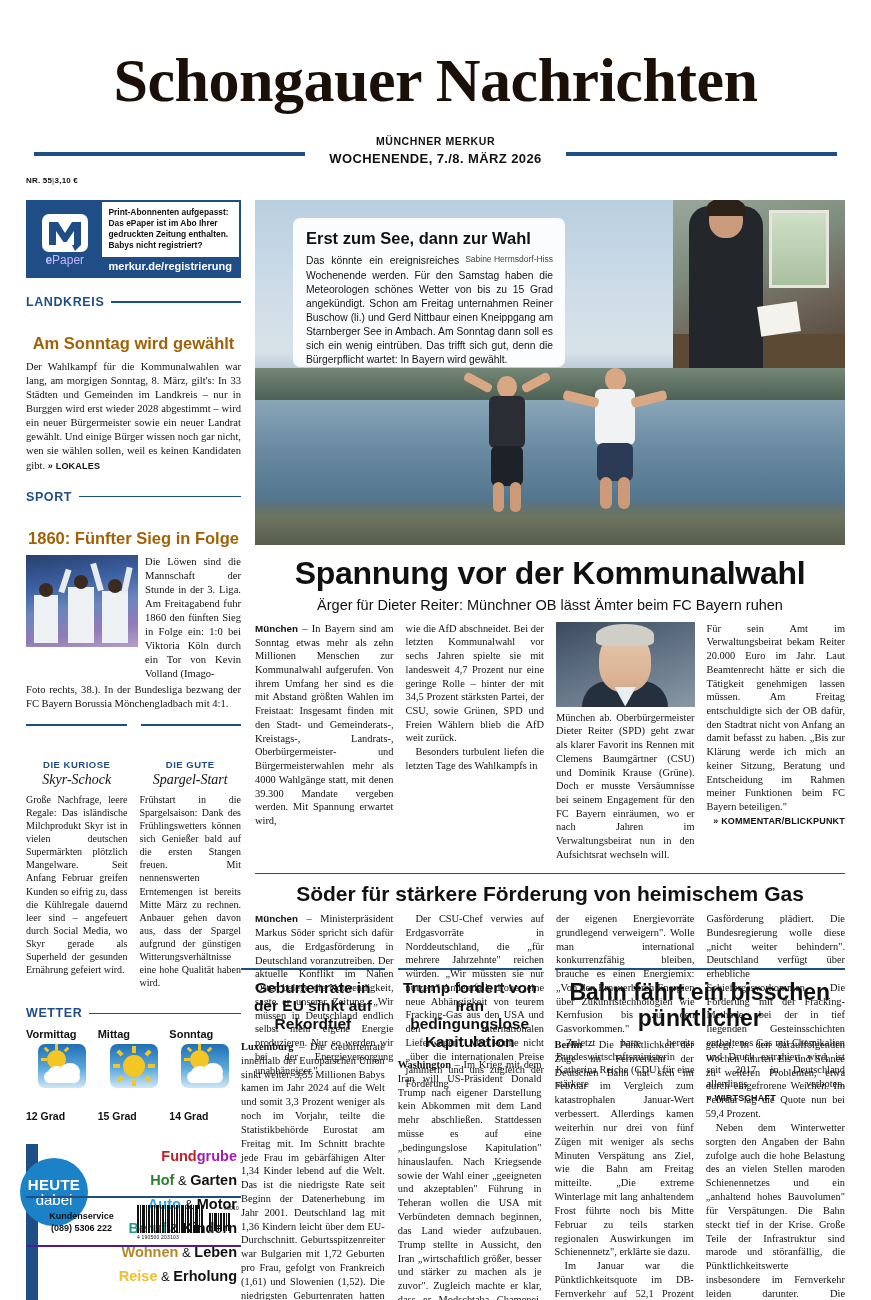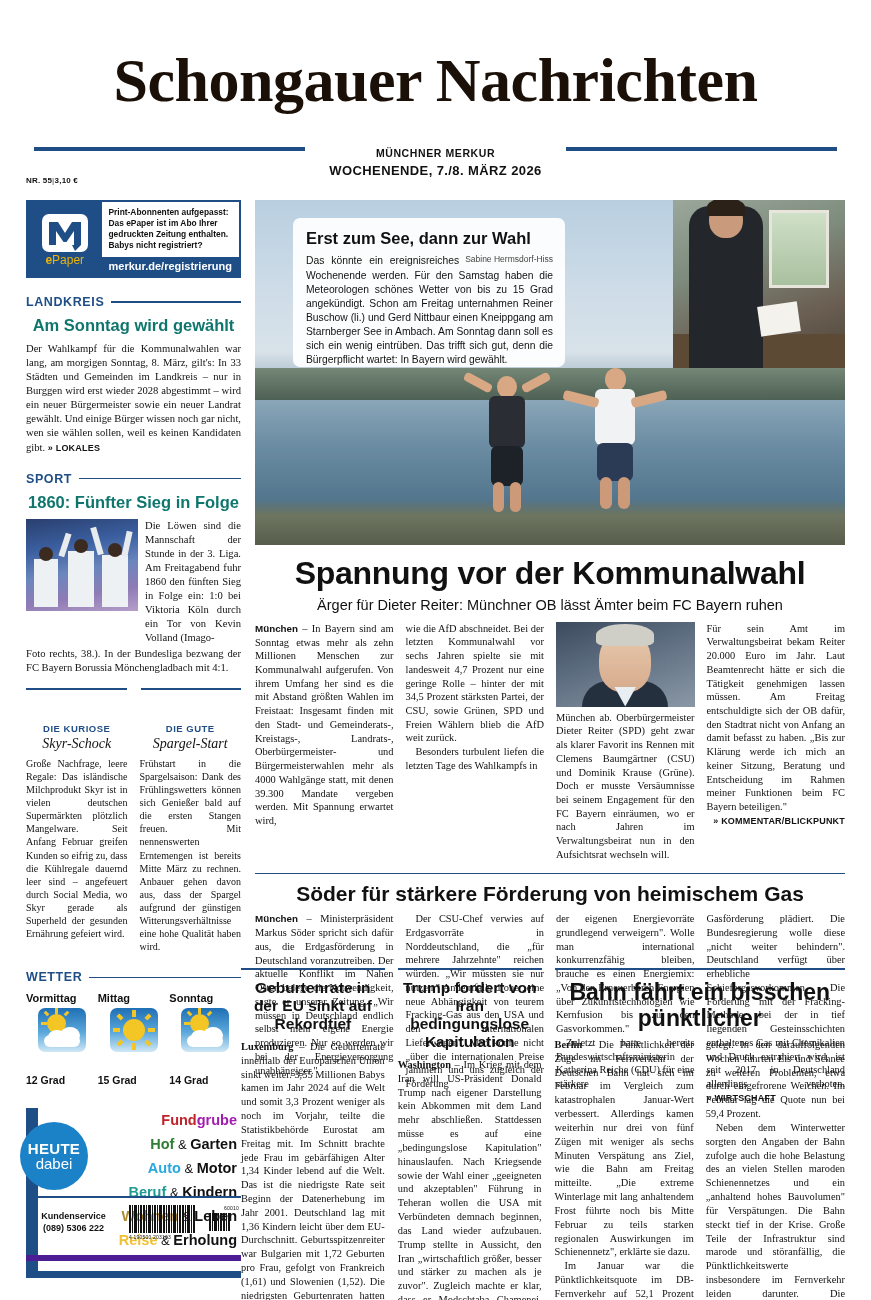--- a/index.html
+++ b/index.html
@@ -18,22 +18,22 @@
     font-family: "Liberation Serif", serif;
     font-weight: 700;
     font-size: 62px;
     letter-spacing: -0.5px;
     color: #1a1008;
     text-align: center;
     line-height: 1.05;
     white-space: nowrap;
   }
   .masthead-rules {
-    display: flex; align-items: flex-start;
-    margin-top: 34px; gap: 10px;
+    display: flex; align-items: flex-end;
+    margin-top: 22px; gap: 10px;
   }
   .mh-rule { flex: 1 1 auto; height: 4px; background: #1f4e87; margin-bottom: 10px; }
   .mh-center { flex: 0 0 auto; text-align: center; padding: 0 14px; }
   .mh-sub1 {
     font-family: "Liberation Sans", sans-serif;
     font-weight: 700; font-size: 10.5px; letter-spacing: 0.6px;
     color: #111; text-transform: uppercase;
   }
   .mh-sub2 {
     font-family: "Liberation Sans", sans-serif;
@@ -55,21 +55,21 @@
   }
   .col-left { width: 215px; flex: 0 0 215px; }
   .col-main { width: 590px; flex: 0 0 590px; }
 
   
   .epaper {
     border: 2px solid #1f4e87;
     display: flex; height: 78px; background: #fff;
   }
   .epaper-badge {
-    width: 86px; background: #1f4e87; color: #eab308;
+    width: 86px; background: #1f4e87; color: #c4b5fd;
     display: flex; flex-direction: column; align-items: center; justify-content: center;
     padding-top: 2px;
   }
   .epaper-m {
     width: 46px; height: 38px; position: relative;
   }
   .epaper-m svg { display: block; }
   .epaper-word {
     font-family: "Liberation Sans", sans-serif;
     font-size: 12px; font-weight: 700; margin-top: 1px;
@@ -96,22 +96,22 @@
   .kicker-label {
     font-family: "Liberation Sans", sans-serif;
     font-weight: 700; font-size: 12.5px; color: #1f4e87;
     letter-spacing: 0.6px; text-transform: uppercase;
     white-space: nowrap;
   }
   .kicker-rule { flex: 1; height: 1.5px; background: #1f4e87; }
 
   .side-head {
     font-family: "Liberation Sans", sans-serif;
-    font-weight: 700; font-size: 16.5px; color: #0f766e;
-    text-align: center; line-height: 1.15; margin-top: 7px;
+    font-weight: 700; font-size: 16.5px; color: #a16207;
+    text-align: center; line-height: 1.15; margin-top: 25px;
   }
   .side-body {
     font-family: "Liberation Serif", serif;
     font-size: 10.6px; line-height: 1.33; text-align: justify;
     margin-top: 7px; color: #111;
     hyphens: auto;
   }
   .ref {
     font-family: "Liberation Sans", sans-serif;
     font-weight: 700; font-size: 9px; letter-spacing: 0.2px;
@@ -204,22 +204,22 @@
   .heute-item {
     font-size: 14.5px; font-weight: 700; margin-bottom: 8px;
     white-space: nowrap;
   }
   .heute-item .amp { font-weight: 400; color: #111; font-size: 13px; }
   .heute-item .b { color: #111; }
 
   
   .ks-wrap {
     position: absolute; left: 26px; top: 1196px; width: 215px;
-    border-top: 2px solid #1f4e87; border-bottom: 6px solid #4c1d95;
-    padding: 7px 0 16px 0; display: flex; align-items: center; gap: 8px;
+    border-top: 2px solid #1f4e87; border-bottom: 2px solid #4c1d95;
+    padding: 7px 0 6px 0; display: flex; align-items: center;
   }
   .ks-text {
     flex: 1; text-align: center;
     font-family: "Liberation Sans", sans-serif;
     font-weight: 700; font-size: 9px; line-height: 1.35; color: #111;
   }
   .barcode { width: 70px; height: 34px; position: relative; margin-right: 2px; }
   .barcode .bars { display: flex; height: 28px; gap: 1px; align-items: stretch; }
   .barcode .bars i { display: block; background: #111; }
   .bc-num {

